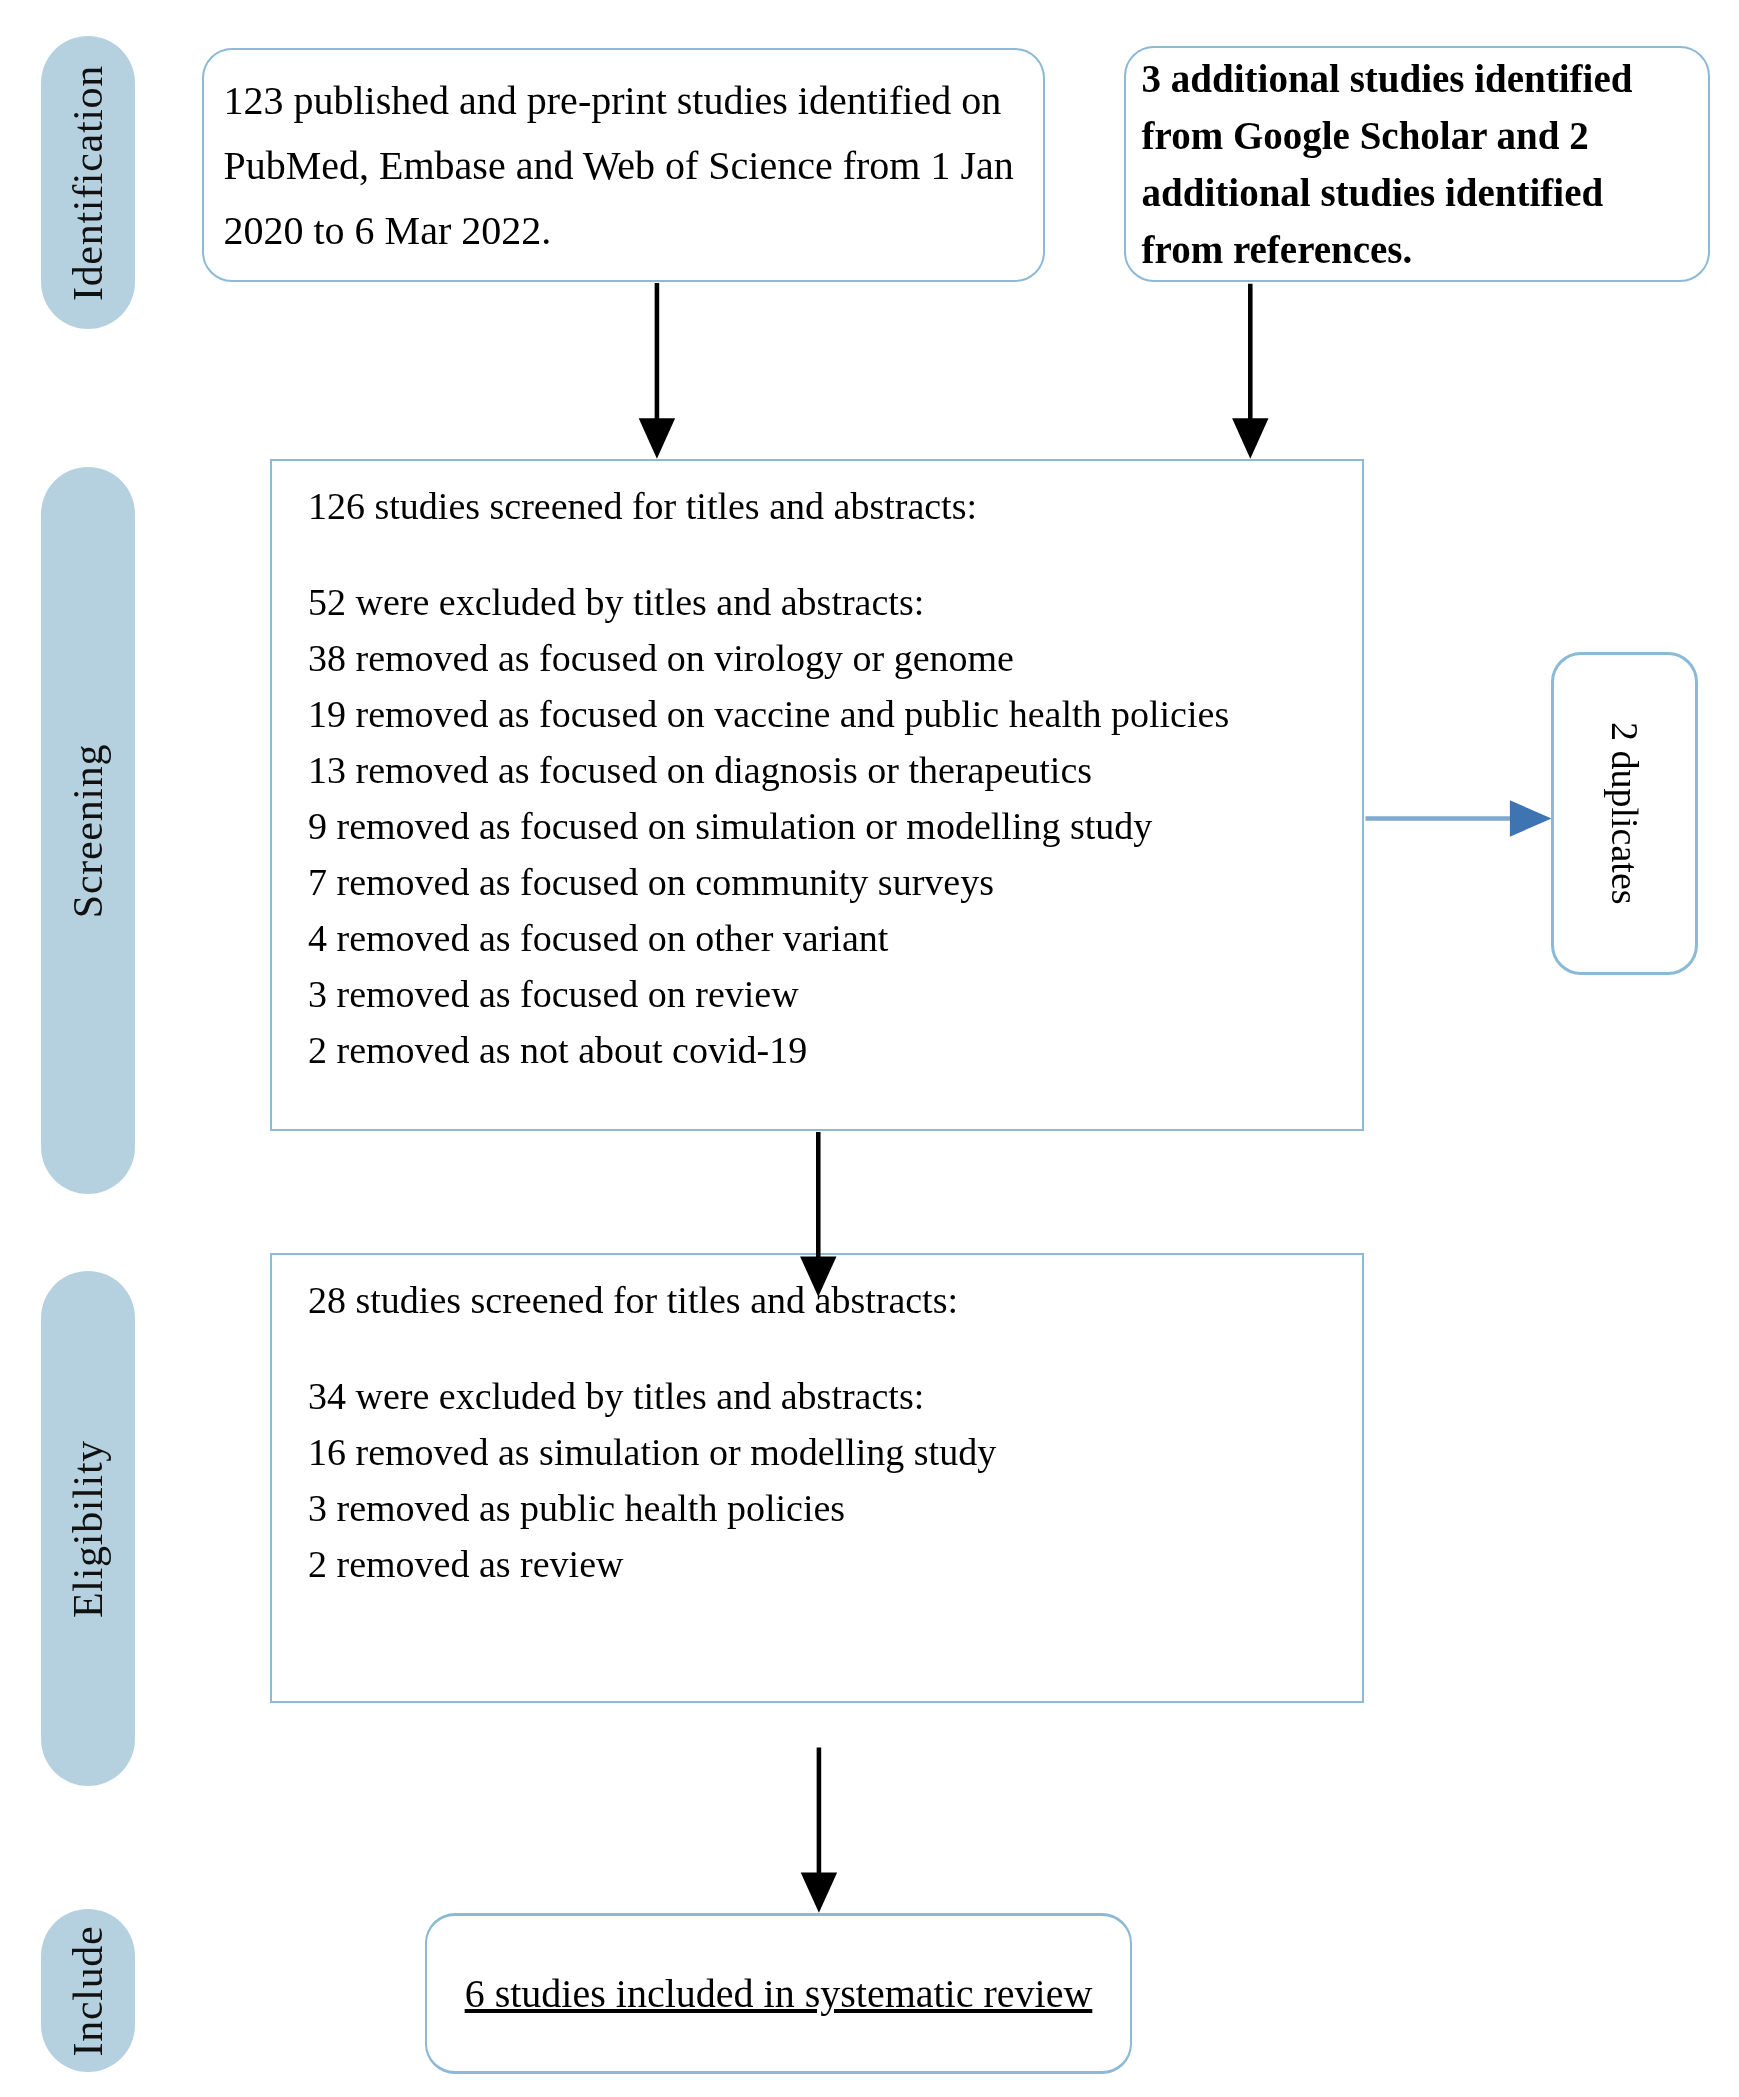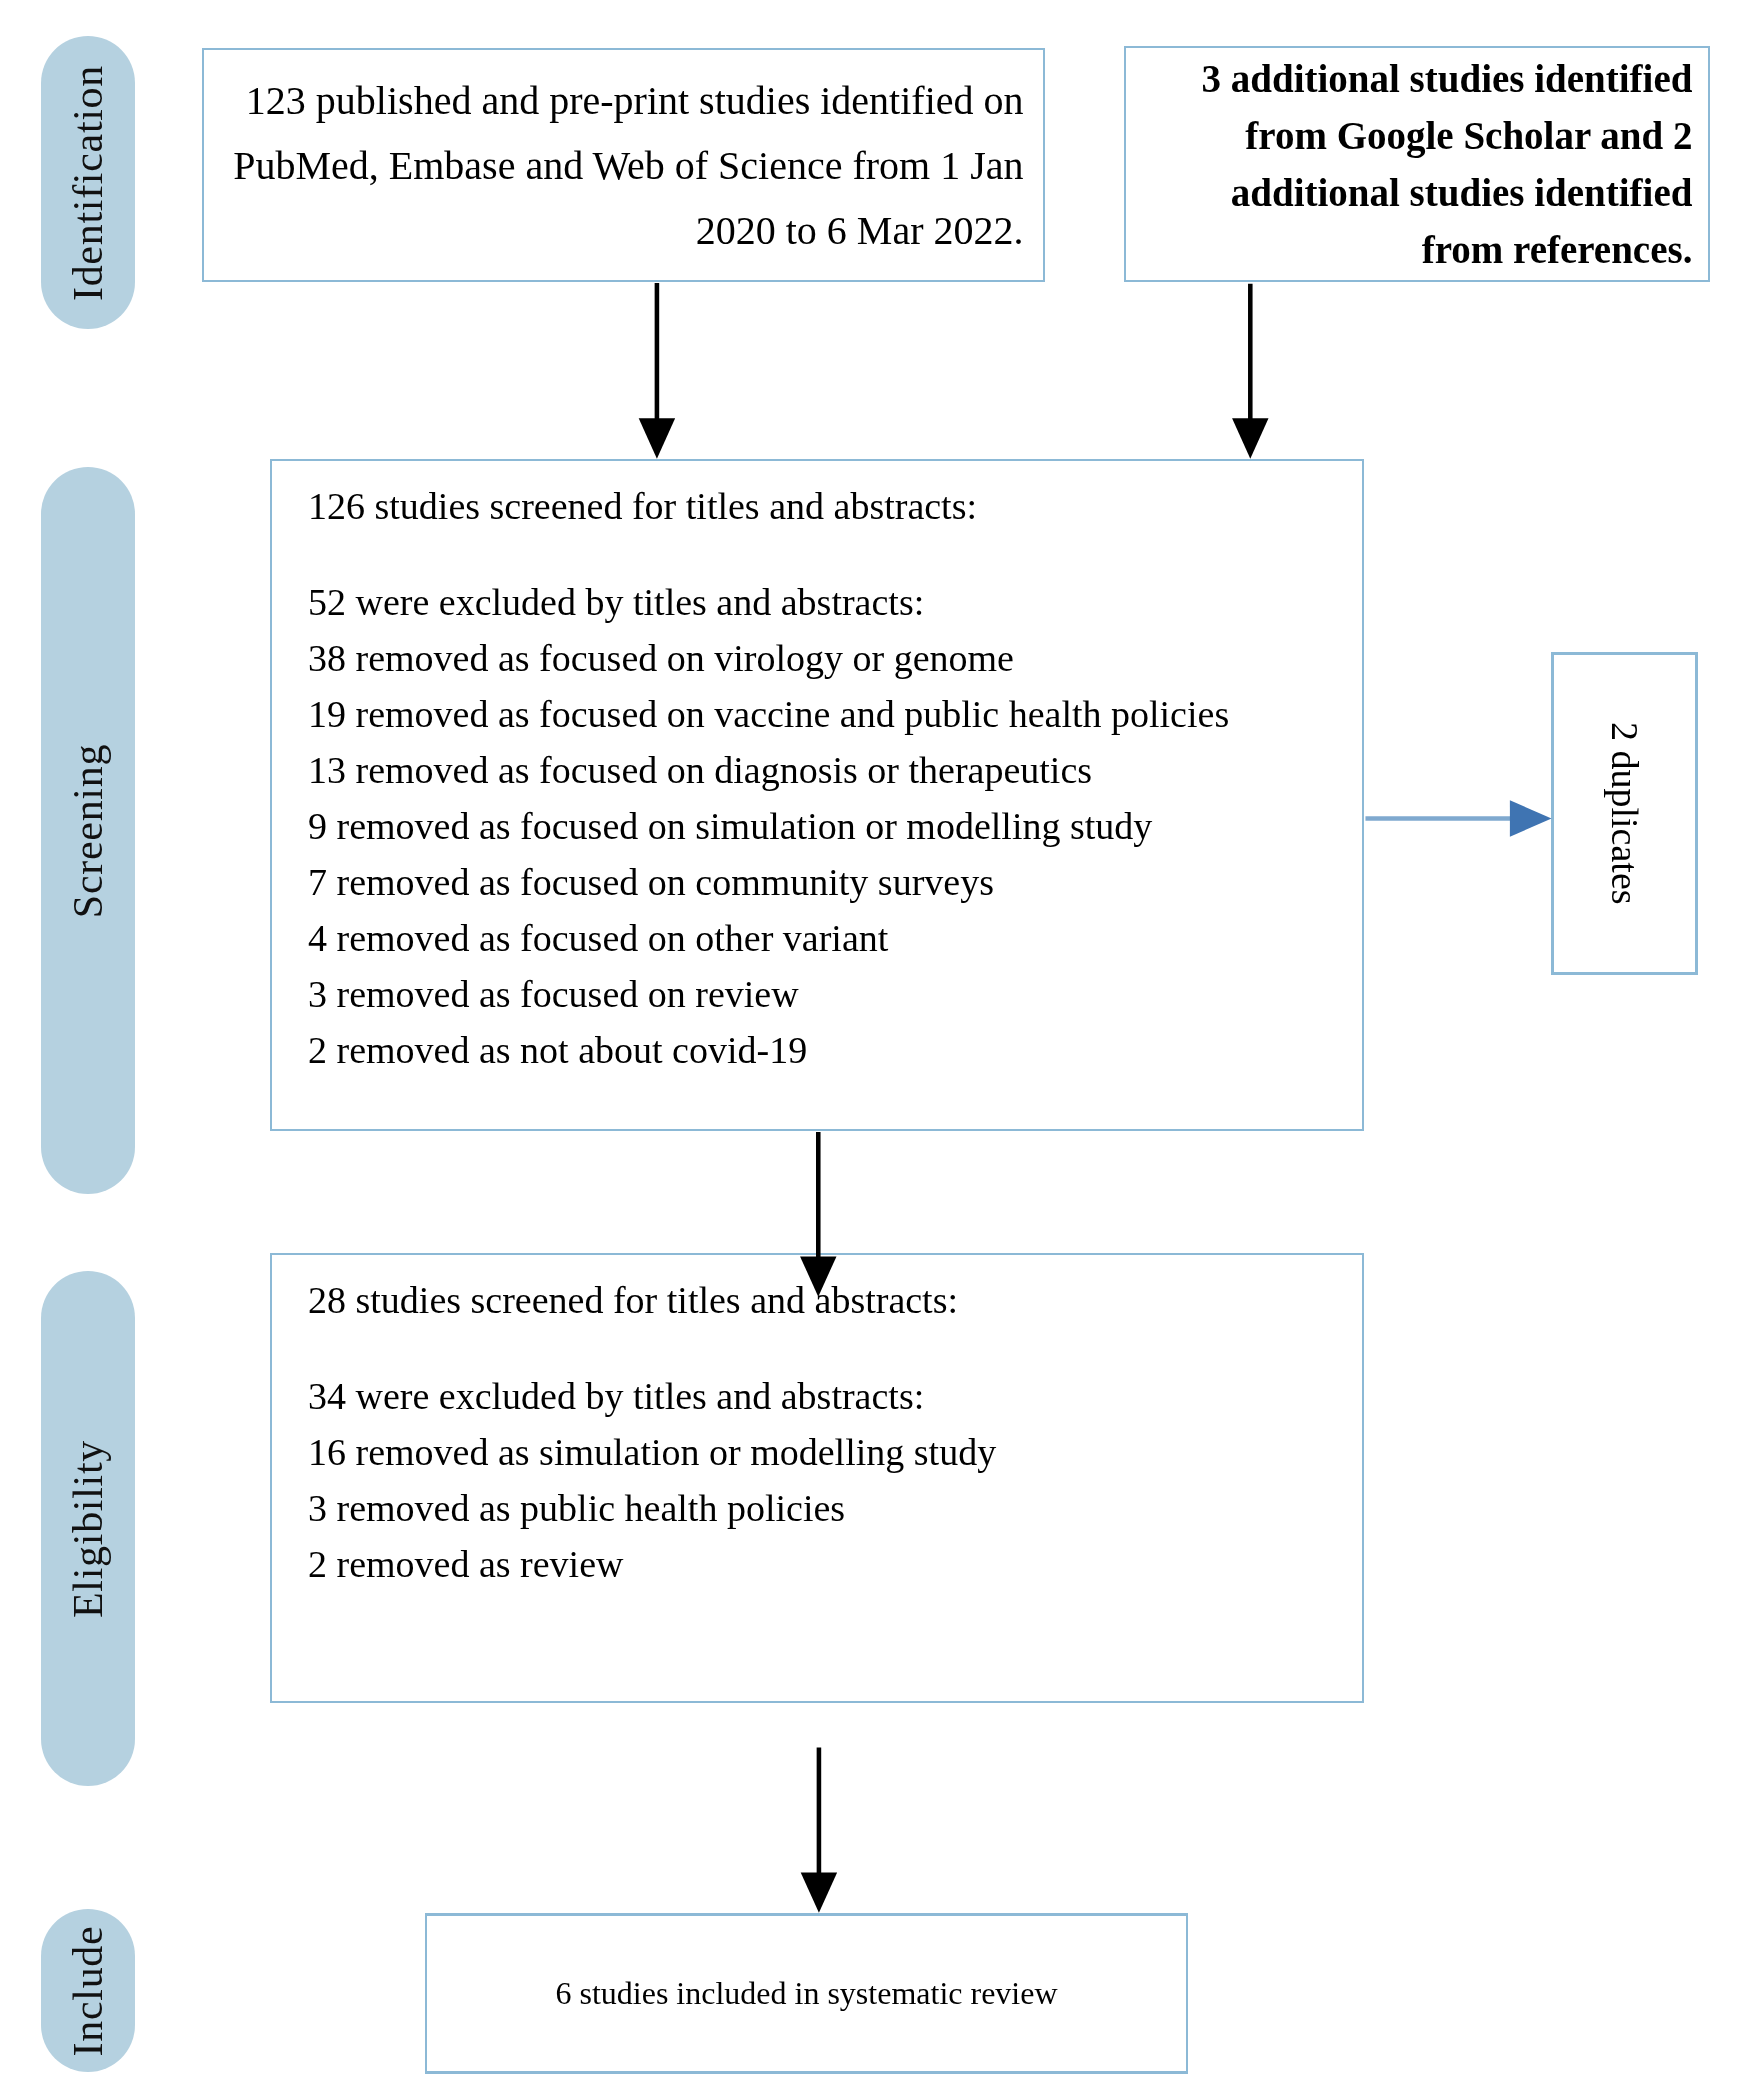--- a/index.html
+++ b/index.html
@@ -34,30 +34,31 @@
   .flow-box {
     position: absolute;
     background: #ffffff;
     border: 2.6px solid #8cb9d6;
     box-sizing: border-box;
   }
   .centered {
     display: flex;
     align-items: center;
     justify-content: center;
-    text-align: right;
+    text-align: left;
+    border-radius: 30px;
   }
   .box-top-left    { left: 202px;  top: 48px;   width: 843px; height: 234px; font-size: 40px; line-height: 65px; padding: 0 19.5px; }
   .box-top-right   { left: 1124px; top: 46px;   width: 586px;  height: 236px; font-size: 39px; line-height: 57px;  padding: 0 15.6px; font-weight: bold; }
   .box-screening   { left: 270px;  top: 459px;  width: 1094px; height: 672px; }
   .box-eligibility { left: 270px;  top: 1253px; width: 1094px; height: 450px; }
   .box-duplicates  { left: 1551px; top: 652px; width: 147px;  height: 323px;
                      border-width: 3.3px; }
-  .box-included    { left: 425px;  top: 1913px; width: 763px; height: 161px;
-                     font-size: 32px; border-top-width: 3.9px; border-bottom-width: 3.9px; }
+  .box-included    { left: 425px;  top: 1913px; width: 707px; height: 161px;
+                     font-size: 40px; border-top-width: 3.9px; border-bottom-width: 3.9px; text-decoration: underline; }
   .flow-list {
     padding: 17px 4px 0 36px;
     font-size: 38px;
     line-height: 56px;
   }
   .flow-list .gap { height: 40px; }
   .box-duplicates .vtext-cw {
     writing-mode: vertical-rl;
     white-space: nowrap;
     font-size: 38px;

